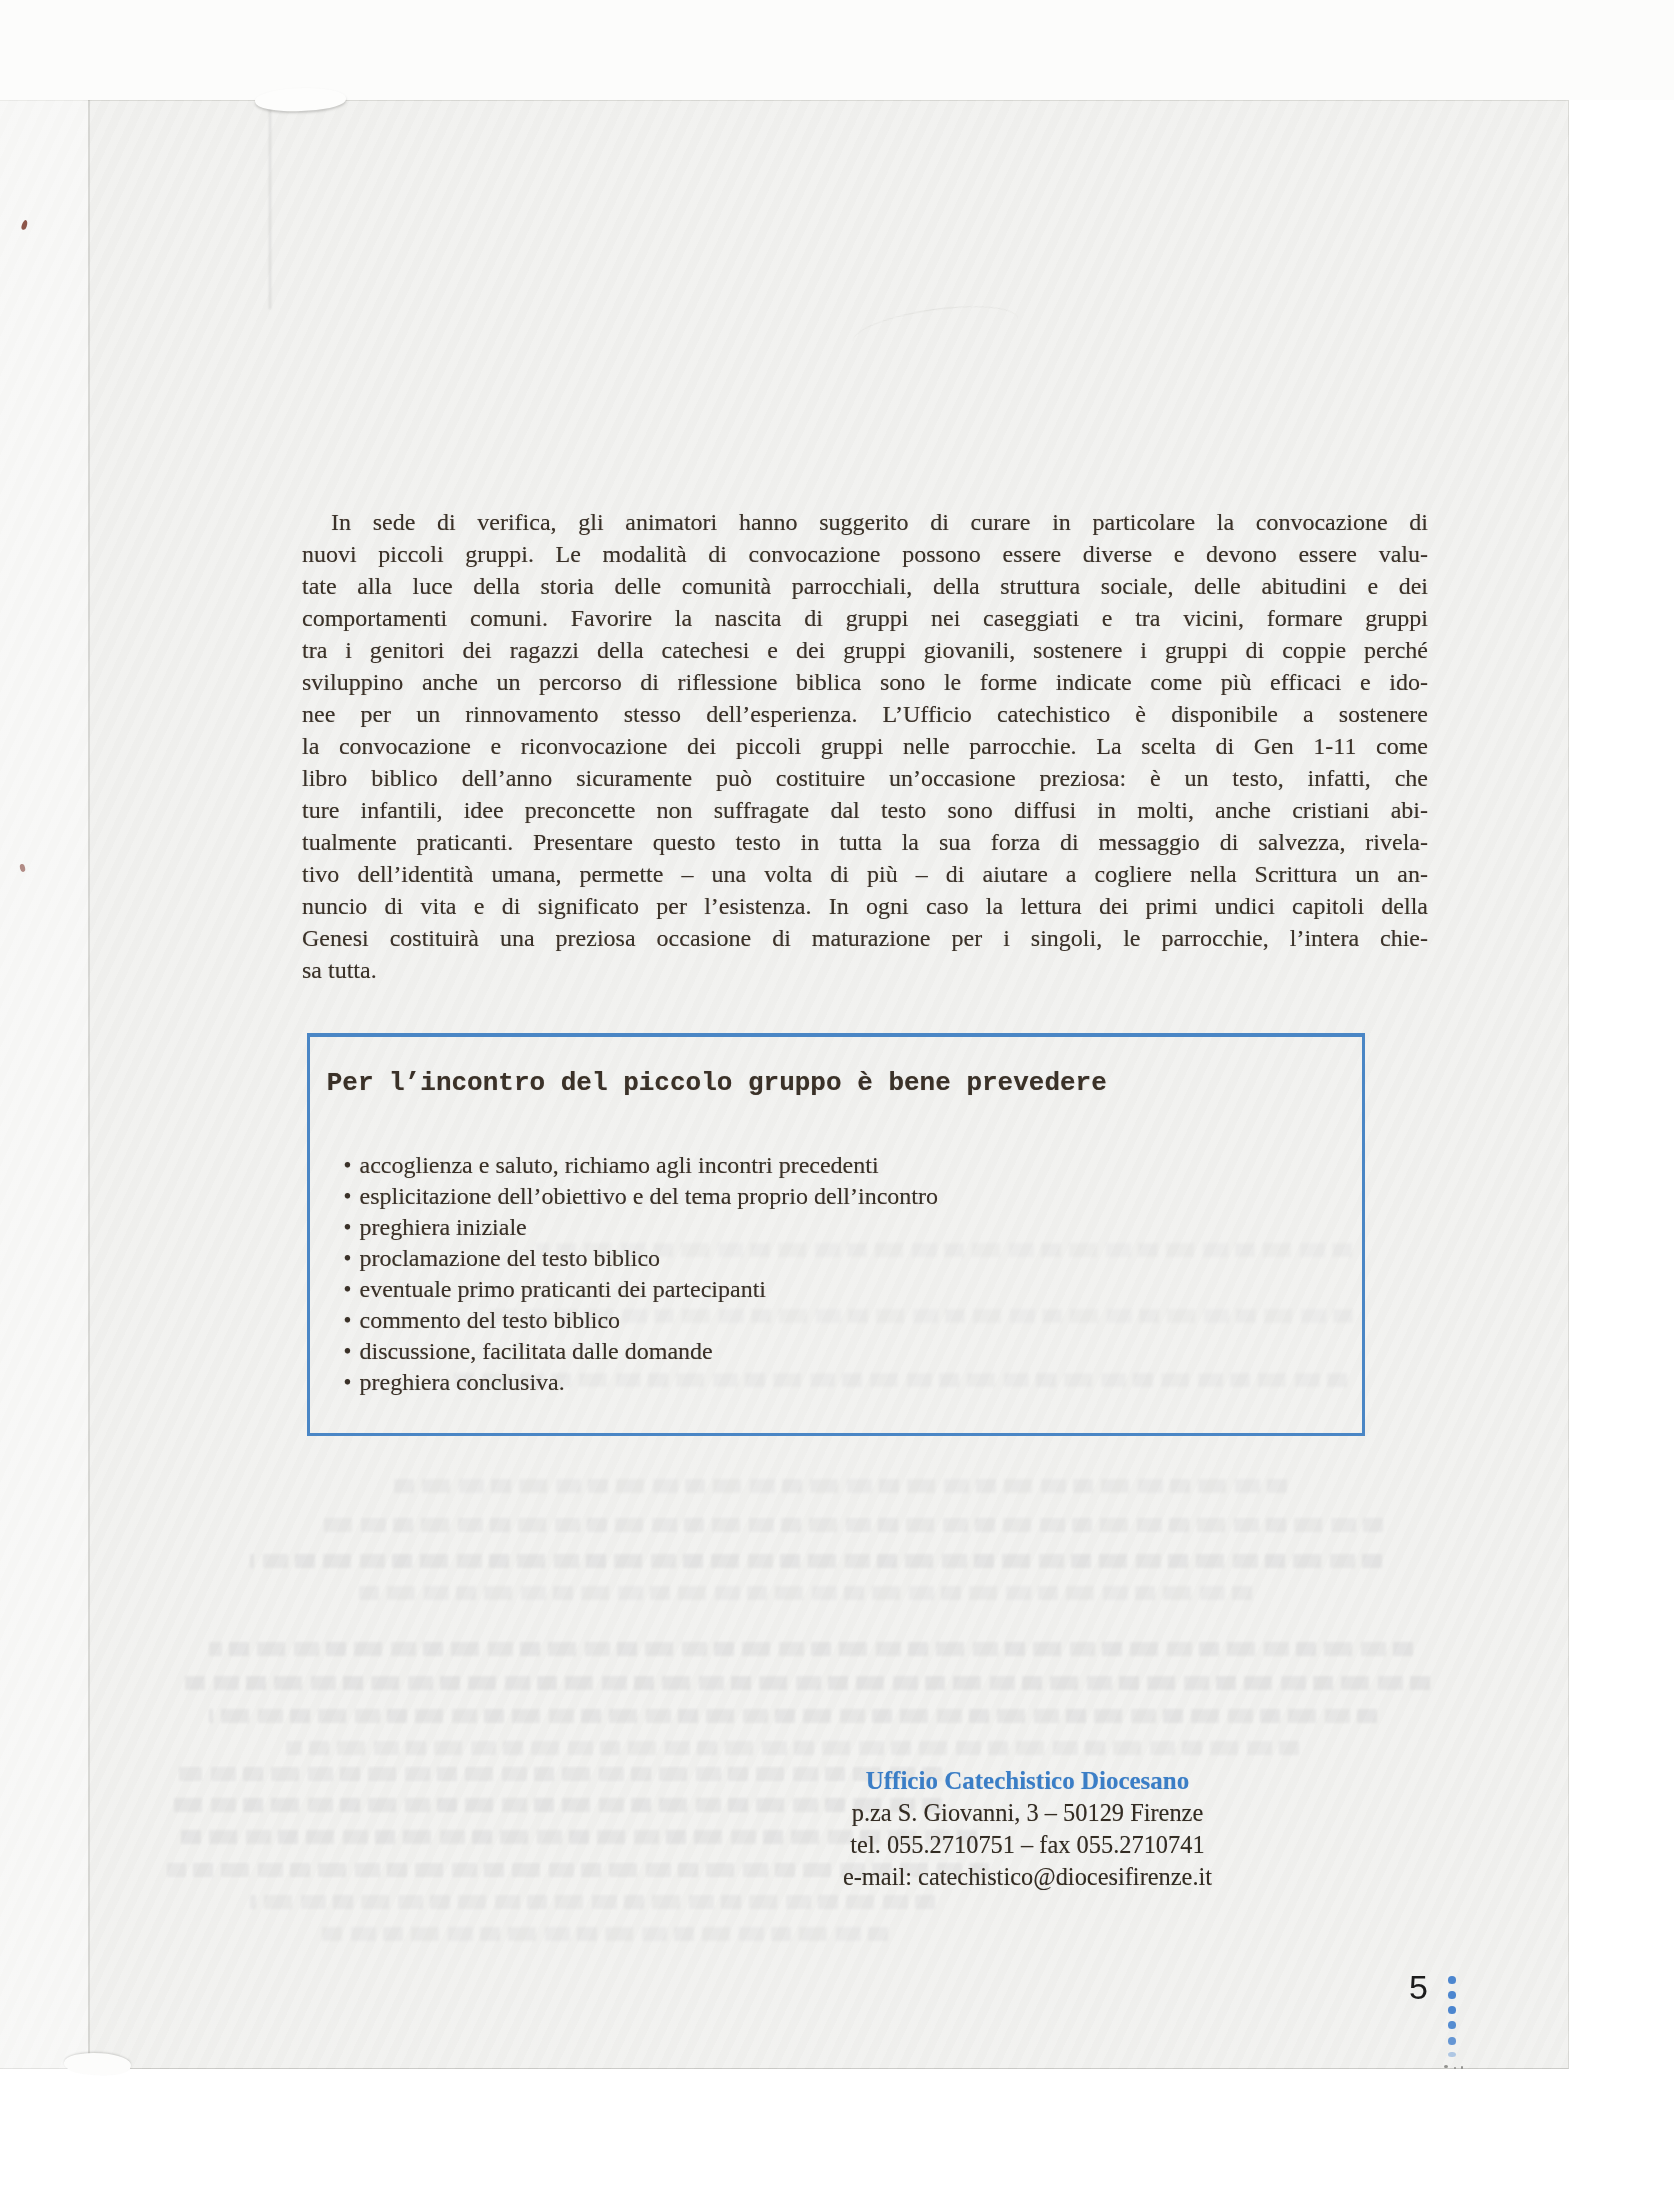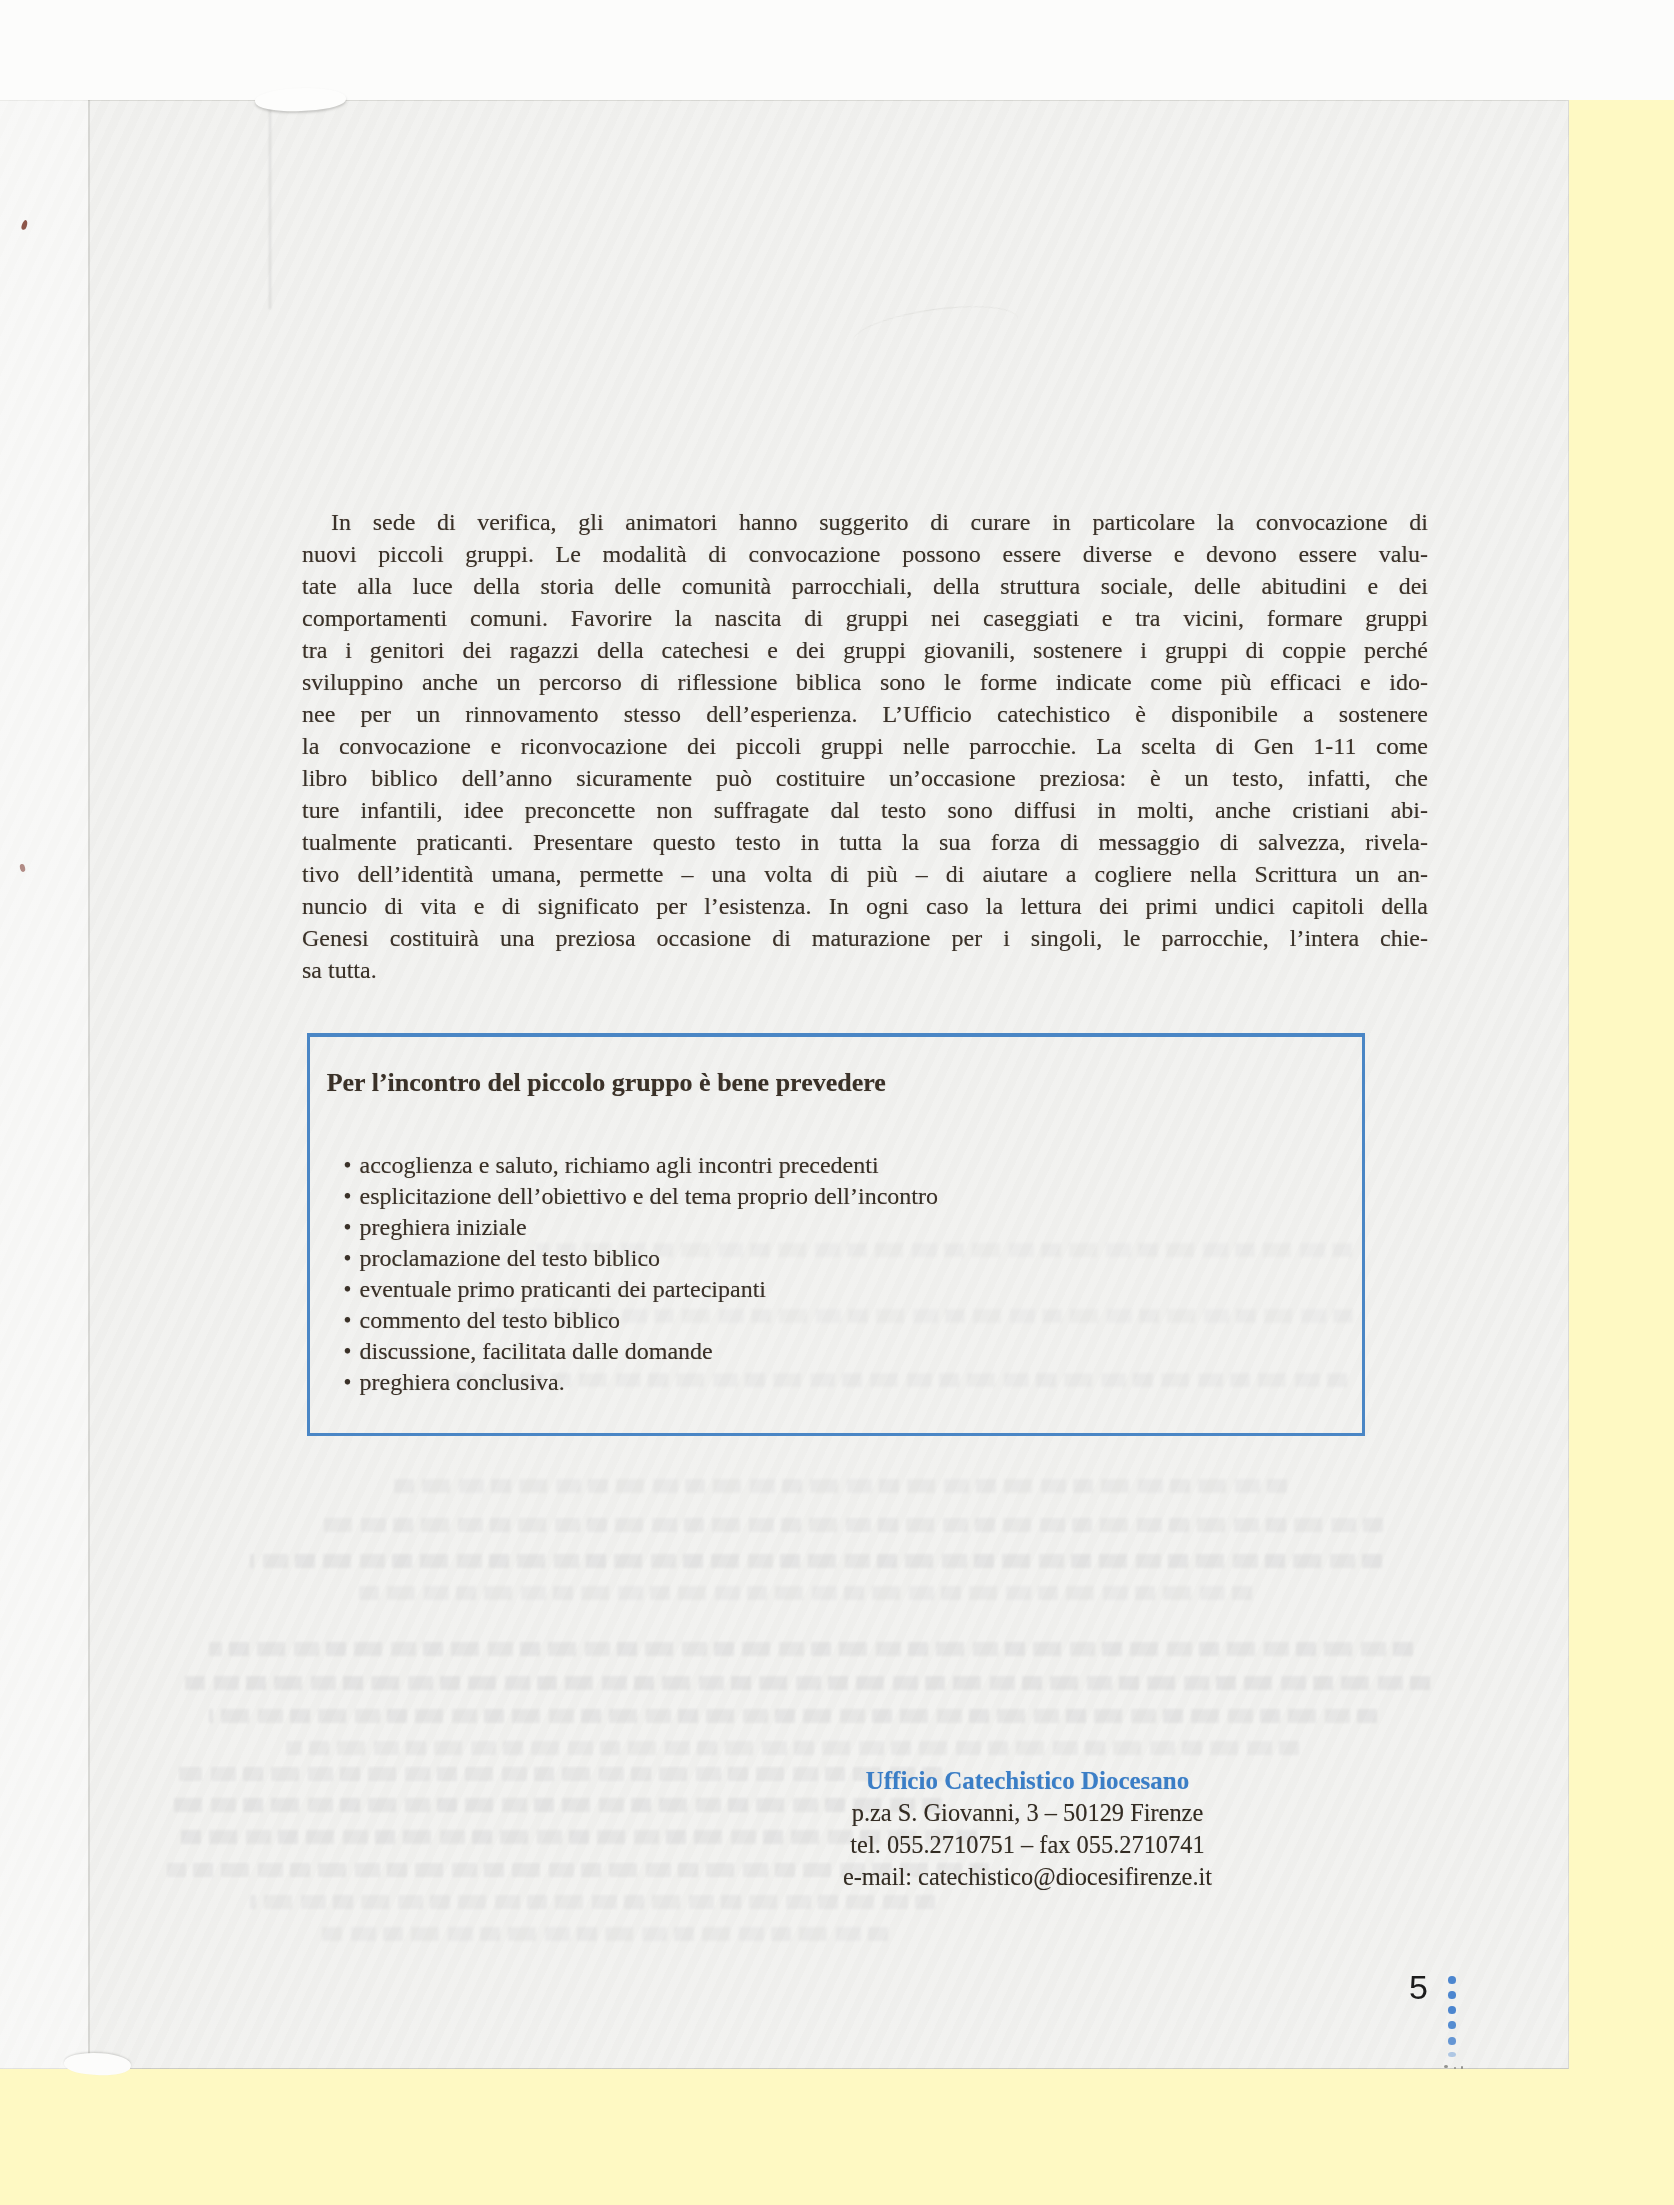--- a/index.html
+++ b/index.html
@@ -1,20 +1,20 @@
 <!DOCTYPE html>
 <html style="--ink: #3a3128; --box-border-blue: #4a86c5; --contact-name-blue: #3b7ec6; --dot-blue: #4c86cf;font-size:9.5px"><head>
 <meta charset="utf-8">
 <style>
   html, body { margin: 0; padding: 0; background: #e8e8e6; }
   #canvas {
     position: relative;
     width: 1674px;
     height: 2205px;
-    background: #fef9c3;
+    background: #ffffff;
     overflow: hidden;
     font-family: "Liberation Serif", serif;
   }
   .abs { position: absolute; }
 
   
   .topstrip {
     left: 0; top: 0; width: 1674px; height: 100px;
     background: #fcfcfb;
   }
@@ -78,20 +78,21 @@
     left: 307px; top: 1033px; width: 1058px; height: 403px;
     border: 3px solid var(--box-border-blue, #4a86c5);
     border-top-width: 4.2px;
     box-sizing: border-box;
   }
   #box-heading {
     position: absolute; left: 16.7px; top: 31px;
     font-size: 26px; font-weight: bold;
     color: var(--ink, #3a3128);
     text-shadow: 0 0 0.7px rgba(60,50,40,0.45);
+    font-family: Liberation Mono, monospace;
   }
   #box-list {
     position: absolute; left: 9.5px; top: 97px;
     margin: 16px; padding: 0; list-style: none;
     font-size: 24px; color: var(--ink, #3a3128);
     text-shadow: 0 0 0.7px rgba(60,50,40,0.45);
   }
   .bullet-item { height: 31px; line-height: 31px; white-space: nowrap; }
   .bdot { display: inline-block; width: 24px; text-align: center;
     font-size: 22.6px; }

